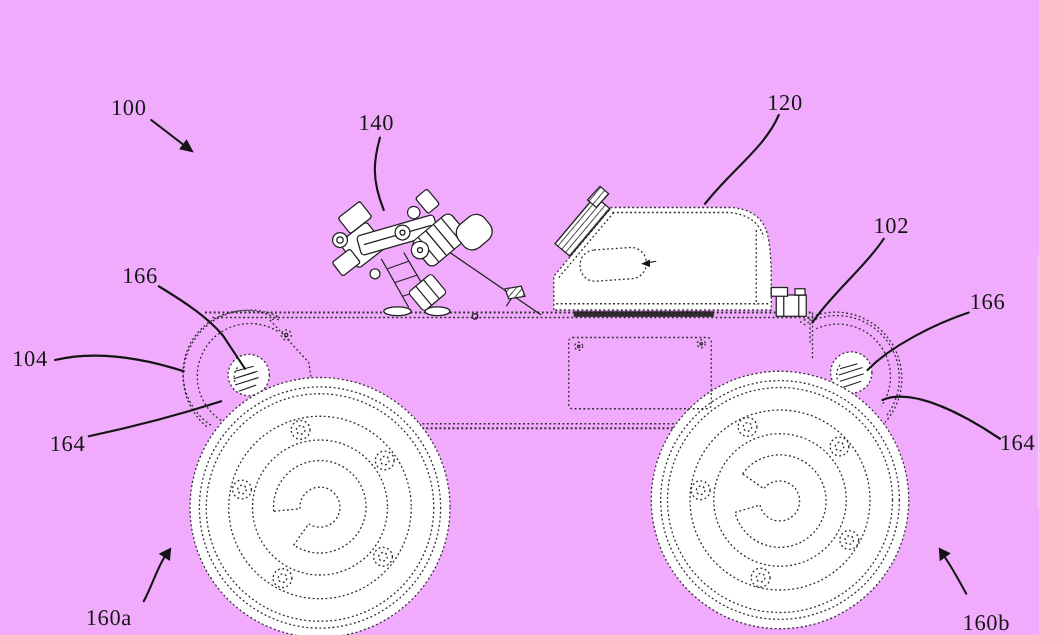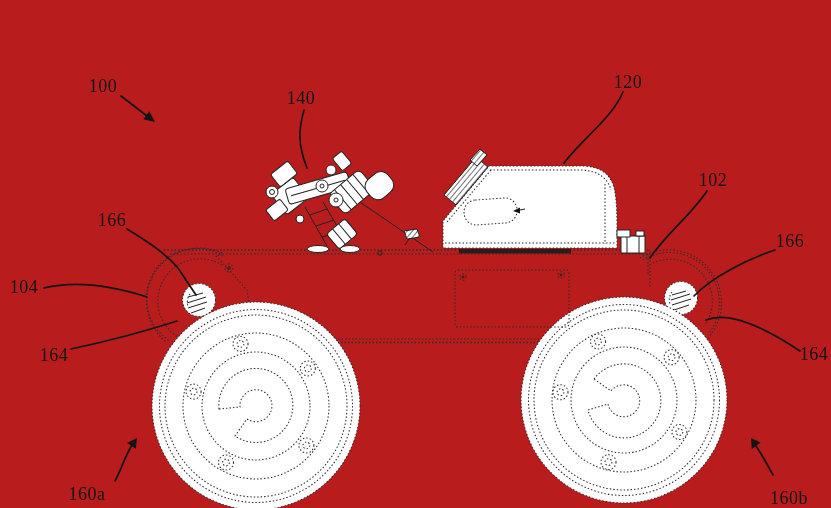--- a/index.html
+++ b/index.html
@@ -1,16 +1,16 @@
 <!DOCTYPE html>
 <html><head>
 <meta charset="utf-8">
 <style>
   html,body{margin:0;padding:0;background:#ffffff;}
-  .stage{position:relative;width:831px;height:508px;background:#b91c1c;overflow:hidden;
+  .stage{position:relative;width:831px;height:508px;background:#f0abfc;overflow:hidden;
          font-family:"Liberation Serif", serif;}
   svg{display:block}
   
   .dl  {fill:none;stroke:#2e2e2e;stroke-width:1.05;stroke-dasharray:1.5 2;}
   .dlw {fill:#ffffff;stroke:#2e2e2e;stroke-width:1.05;stroke-dasharray:1.5 2;}
   .dlt {fill:none;stroke:#2e2e2e;stroke-width:1.6;stroke-dasharray:1.5 2;}
   
   .sl  {fill:none;stroke:#222;stroke-width:1;}
   .slf {fill:#ffffff;stroke:#222;stroke-width:1;}
   .dark{fill:#1c1c1c;stroke:none;}

